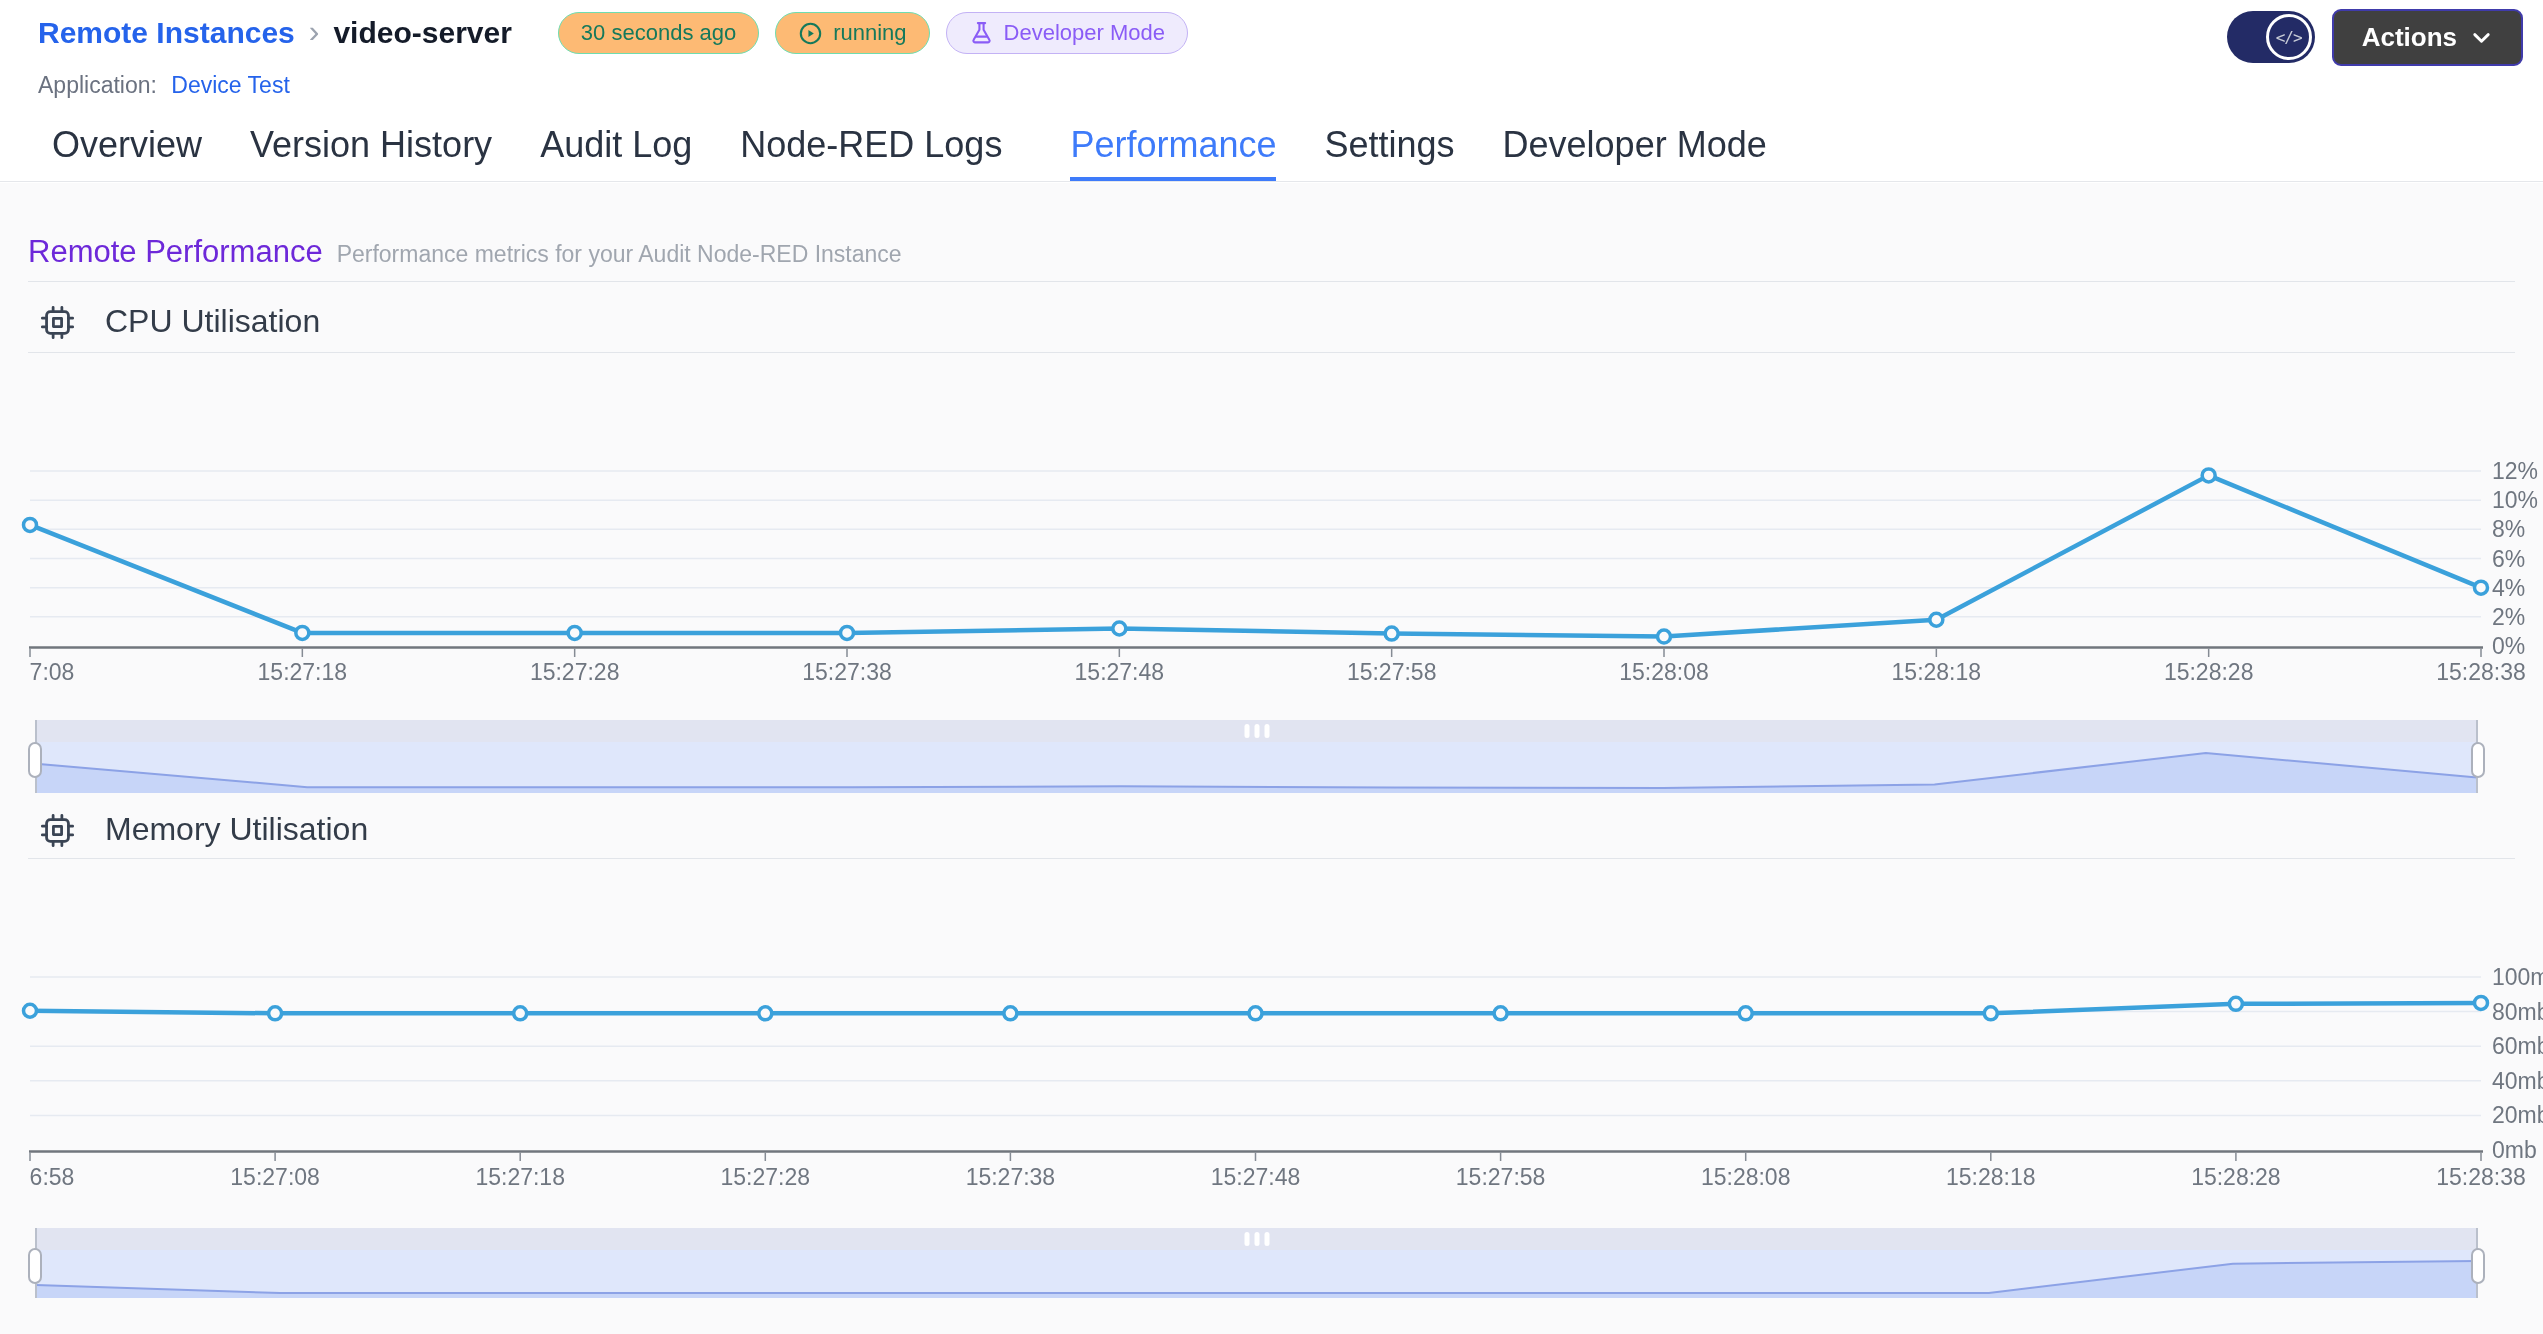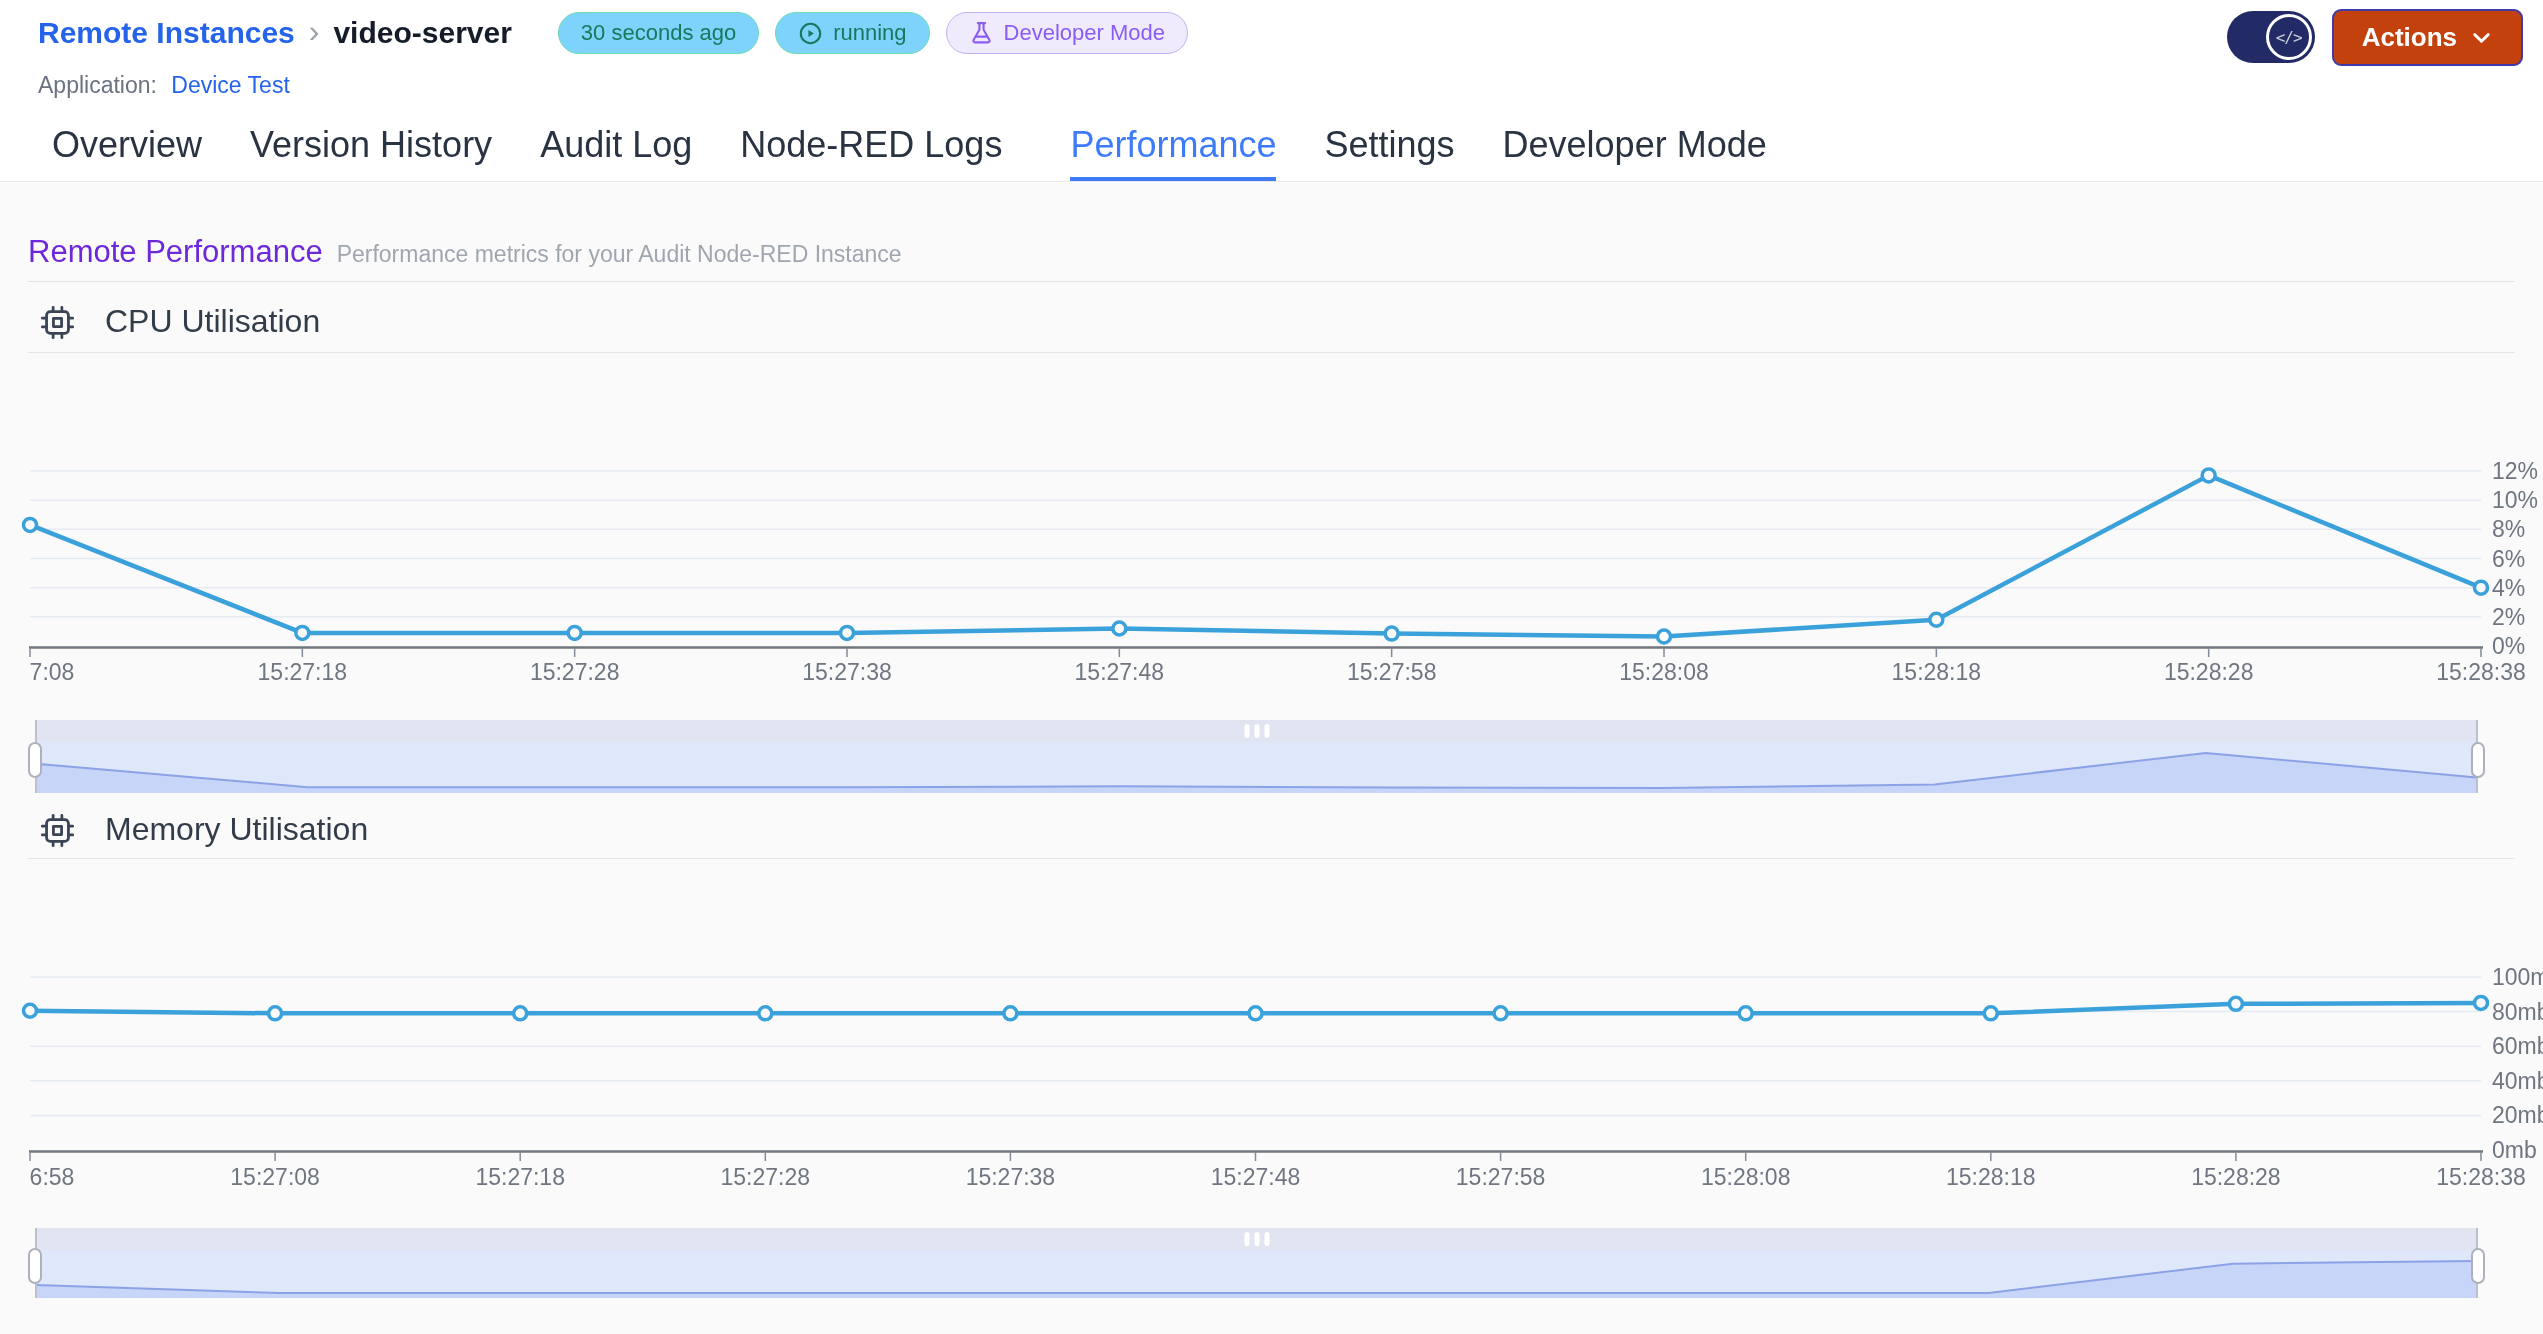--- a/index.html
+++ b/index.html
@@ -8,36 +8,36 @@
 
   
   .header-left{position:absolute;left:38px;top:12px;}
   .crumb-row{display:flex;align-items:center;gap:14px;}
   .crumb-link{font-size:30px;font-weight:bold;color:#2563EB;text-decoration:none;cursor:pointer;}
   .crumb-sep{font-size:32px;color:#9CA3AF;line-height:1;margin-top:-4px;}
   .instance-name{font-size:30px;font-weight:bold;color:#141B29;}
   .badges{display:flex;gap:16px;margin-left:32px;}
   .badge{display:flex;align-items:center;gap:10px;height:40px;padding:0 22px;border-radius:21px;
          font-size:22px;white-space:nowrap;}
-  .badge.green{background:#7dd3fc;border:1.5px solid #6EDDB0;color:#15795B;}
+  .badge.green{background:#fdba74;border:1.5px solid #6EDDB0;color:#15795B;}
   .badge.purple{background:#EFEBFD;border:1.5px solid #C3B2F5;color:#8A5CF6;}
   .badge svg{display:block;}
   .app-row{margin-top:18px;font-size:23px;color:#6B7280;}
   .app-link{color:#2563EB;text-decoration:none;cursor:pointer;margin-left:8px;}
 
   .header-right{position:absolute;right:20px;top:8px;display:flex;align-items:center;gap:17px;height:58px;}
   .dev-toggle{width:88px;height:52px;border-radius:26px;background:#232B66;display:flex;align-items:center;
               justify-content:flex-end;padding-right:3px;box-sizing:border-box;cursor:pointer;}
   .dev-knob{width:46px;height:46px;border-radius:50%;background:#232B66;border:3px solid #fff;
             box-sizing:border-box;display:flex;align-items:center;justify-content:center;}
   .dev-knob span{font-family:"DejaVu Sans Mono",monospace;font-size:16px;color:#C7CBD6;letter-spacing:-1px;}
   .btn{display:flex;align-items:center;gap:13px;height:57px;border-radius:9px;font-size:26px;font-weight:bold;
        cursor:pointer;box-sizing:border-box;}
   .btn.outline{background:#fff;border:2px solid #4540AE;color:#3F3AA8;padding:0 25px;}
-  .btn.solid{background:#c2410c;border:2px solid #403BAB;color:#fff;padding:0 28px;}
+  .btn.solid{background:#404040;border:2px solid #403BAB;color:#fff;padding:0 28px;}
   .btn svg{display:block;}
 
   
   .tabs{position:absolute;left:0;top:110px;width:100%;height:72px;display:flex;align-items:stretch;
         gap:48px;padding-left:52px;box-sizing:border-box;border-bottom:1px solid #E5E7EB;background:#fff;}
   .tab{display:flex;align-items:center;font-size:36px;color:#2A3342;cursor:pointer;
        border-bottom:4px solid transparent;padding-top:2px;}
   .tab.active{color:#3E7BFA;border-bottom-color:#3E7BFA;margin-left:20px;}
 
   

